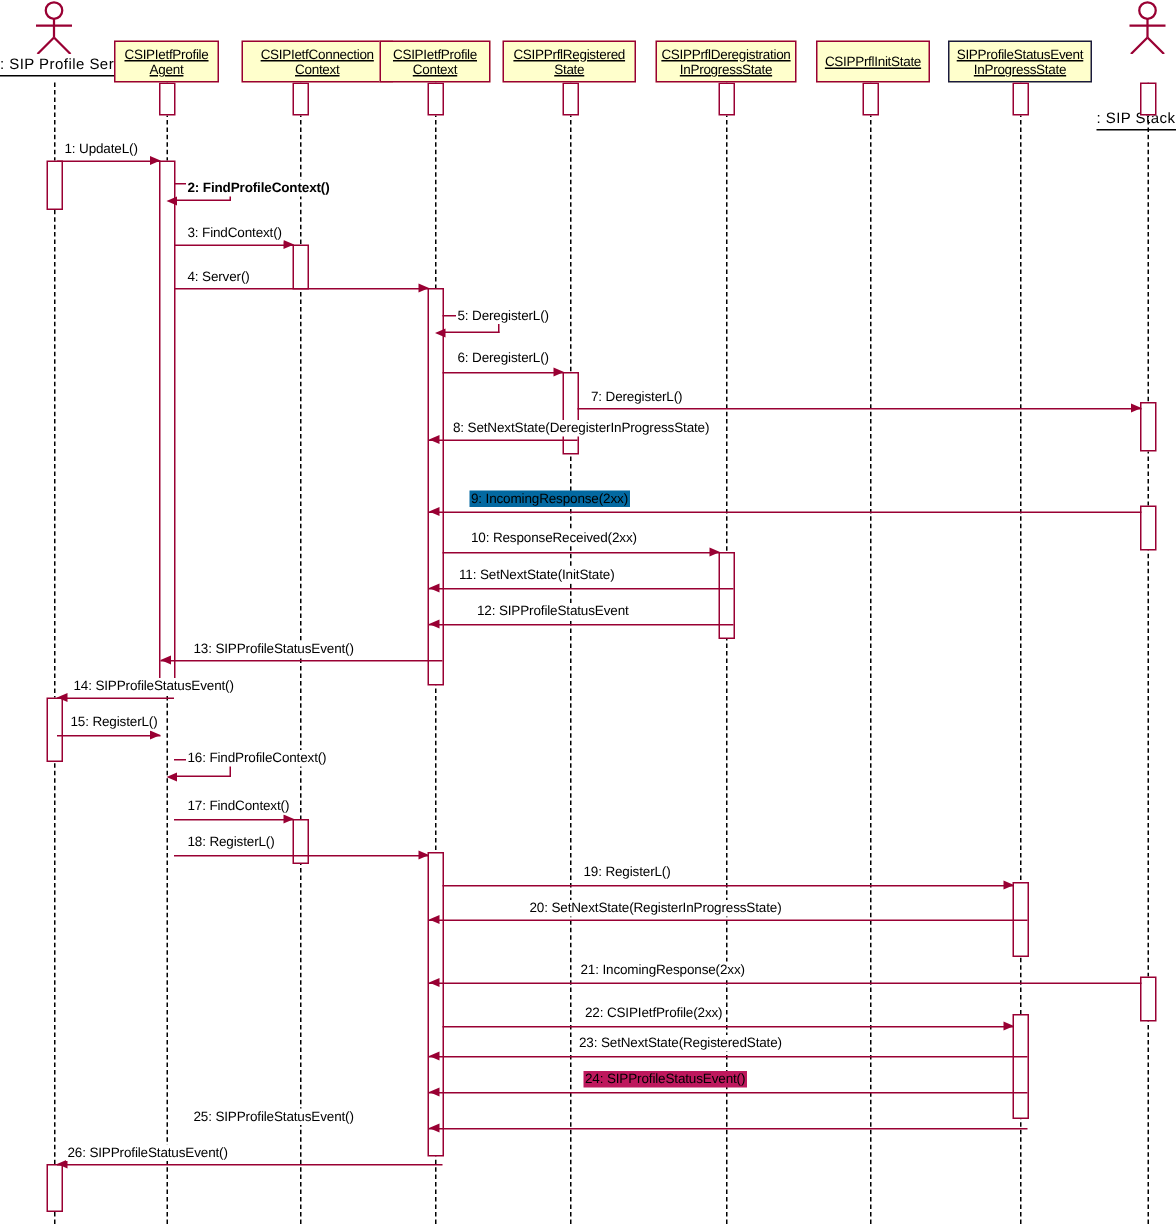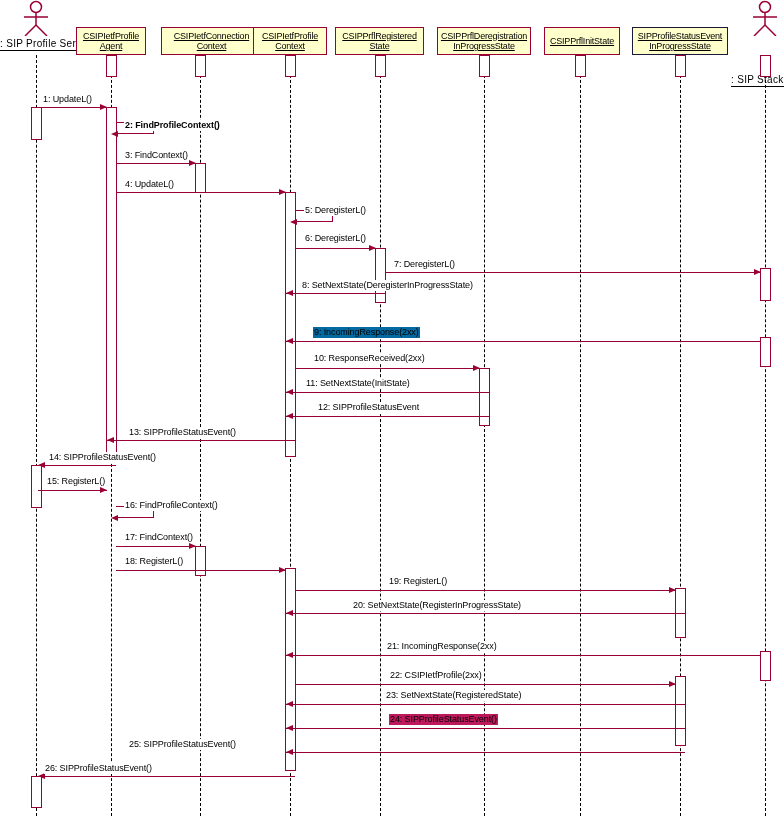--- a/index.html
+++ b/index.html
@@ -126,21 +126,21 @@
       <div class="msg-label" style="left: 124px; top: 120px; z-index: 6; background: rgb(255, 255, 255); padding: 0px 1px; font-weight: bold;">2: FindProfileContext()</div>
     </div>
     <div style="position: absolute; left: 0px; top: 0px;">
       <div class="msg" style="left: 115.5px; top: 163px; width: 80px; z-index: 4;"></div>
       <div class="arrowhead right" style="left: 188.5px; top: 159.5px; z-index: 5;"></div>
       <div class="msg-label" style="left: 124px; top: 150px; z-index: 6; background: rgb(255, 255, 255); padding: 0px 1px;">3: FindContext()</div>
     </div>
     <div style="position: absolute; left: 0px; top: 0px;">
       <div class="msg" style="left: 115.5px; top: 192px; width: 170px; z-index: 4;"></div>
       <div class="arrowhead right" style="left: 278.5px; top: 188.5px; z-index: 5;"></div>
-      <div class="msg-label" style="left: 124px; top: 179px; z-index: 6; background: rgb(255, 255, 255); padding: 0px 1px;">4: UpdateL()</div>
+      <div class="msg-label" style="left: 124px; top: 179px; z-index: 6; background: rgb(255, 255, 255); padding: 0px 1px;">4: Server()</div>
     </div>
     <div style="position: absolute; left: 0px; top: 0px;">
       <div class="selfmsg" style="left: 294.5px; top: 210px; width: 38px; height: 12px; z-index: 4;"></div>
       <div class="arrowhead left" style="left: 289.5px; top: 218.5px; z-index: 5;"></div>
       <div class="msg-label" style="left: 304px; top: 205px; z-index: 6; background: rgb(255, 255, 255); padding: 0px 1px;">5: DeregisterL()</div>
     </div>
     <div style="position: absolute; left: 0px; top: 0px;">
       <div class="msg" style="left: 294.5px; top: 248px; width: 81px; z-index: 4;"></div>
       <div class="arrowhead right" style="left: 368.5px; top: 244.5px; z-index: 5;"></div>
       <div class="msg-label" style="left: 304px; top: 233px; z-index: 6; background: rgb(255, 255, 255); padding: 0px 1px;">6: DeregisterL()</div>

